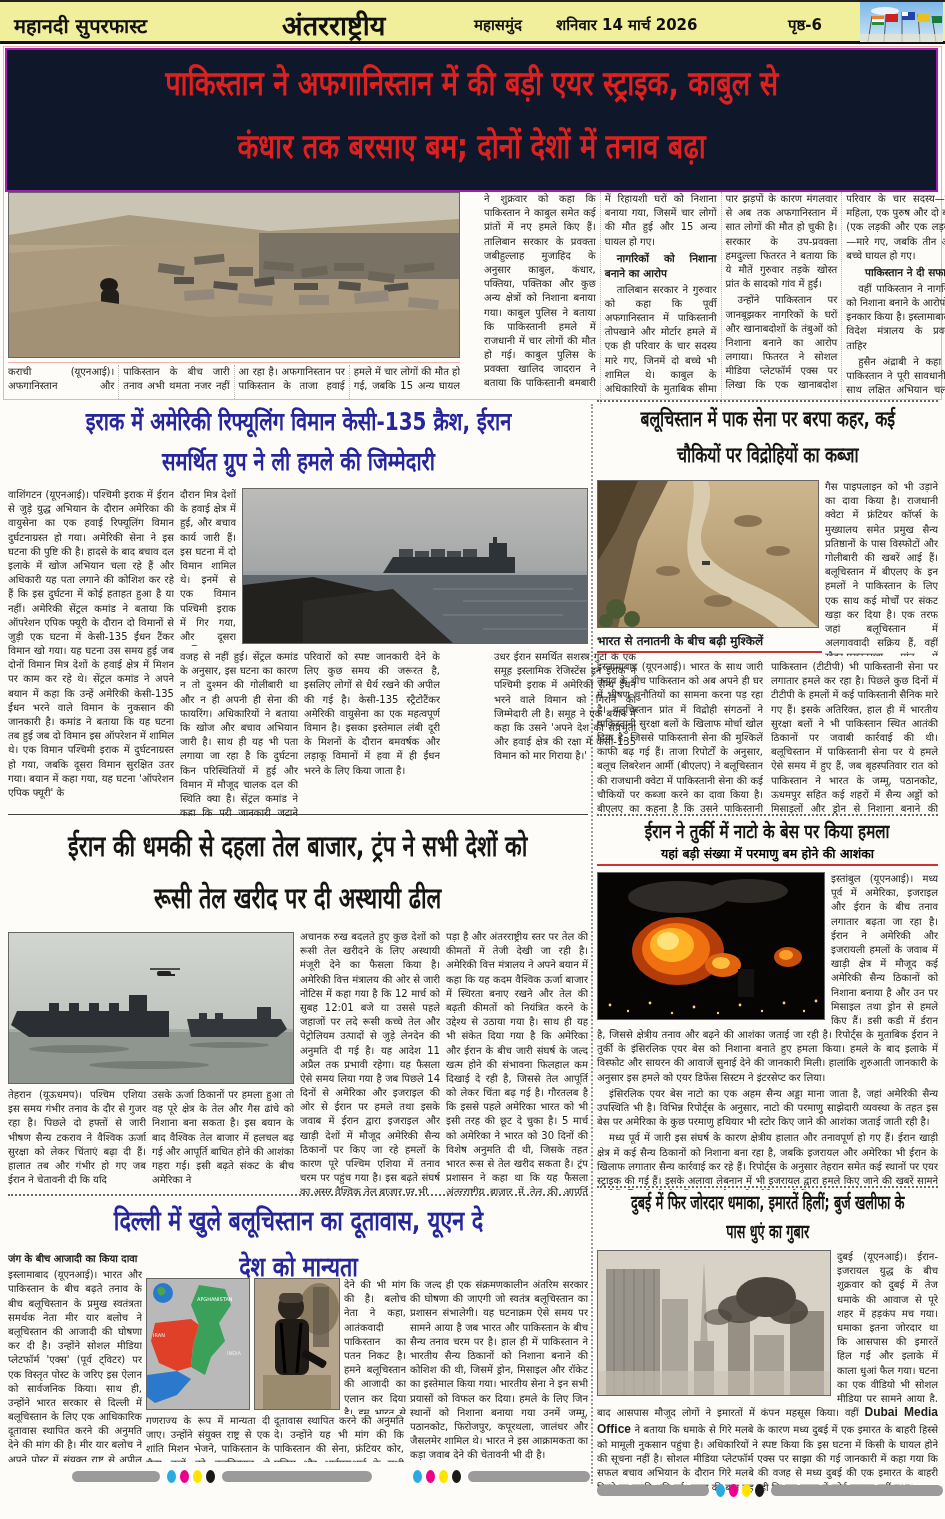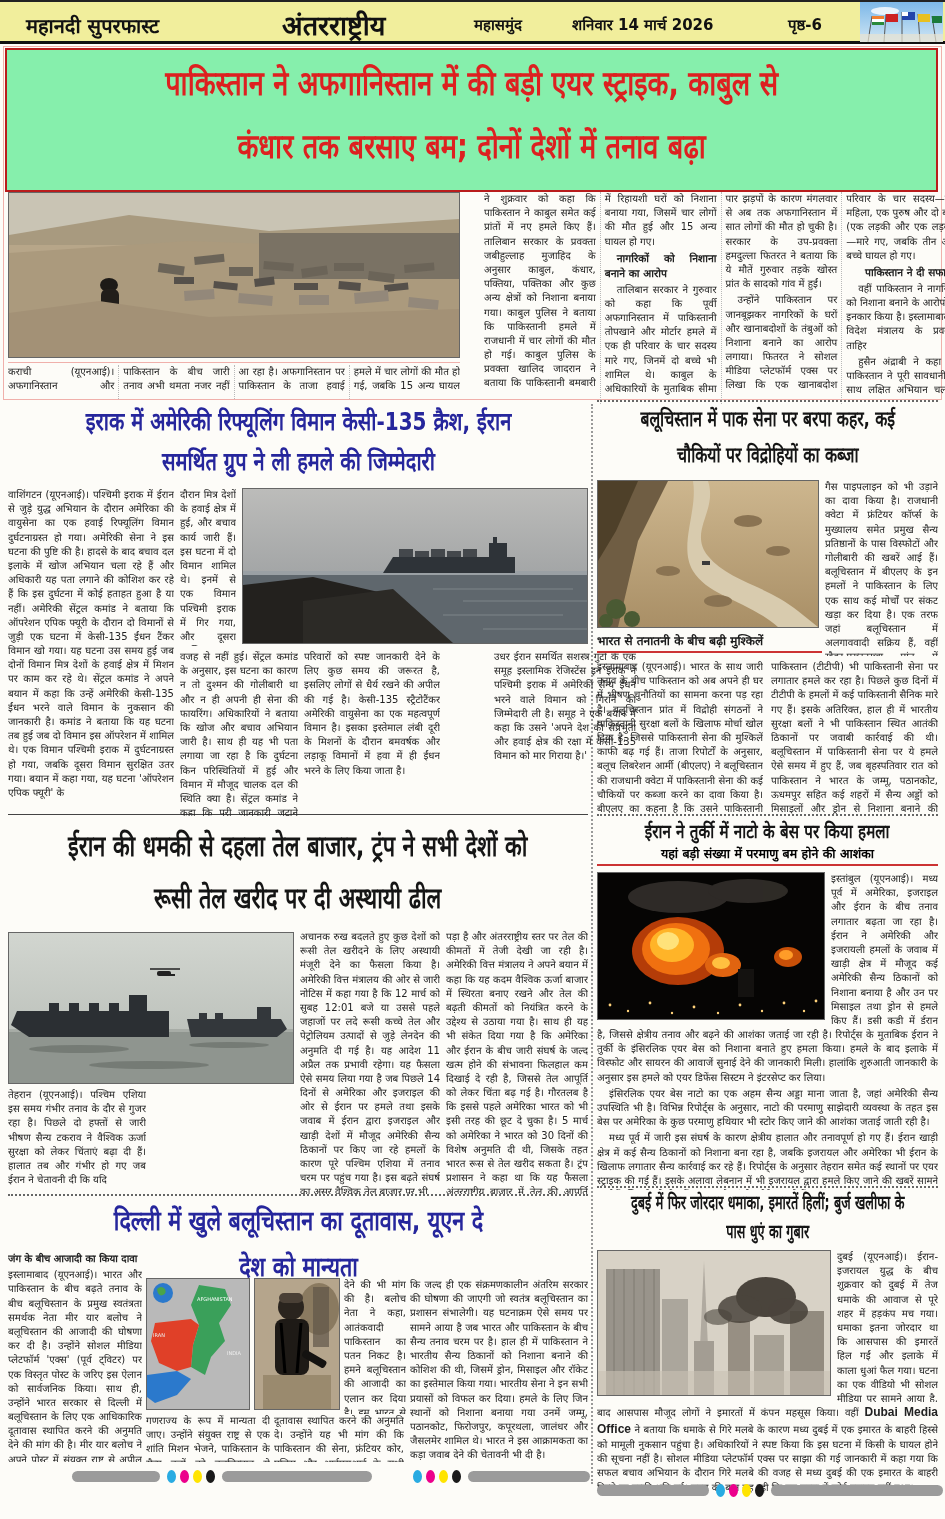--- a/index.html
+++ b/index.html
@@ -35,24 +35,24 @@
   .regdots{display:flex;align-items:center;margin:0 5px;}
   .regdot{width:9px;height:13px;border-radius:50%;margin:0 2px;}
   .capline{font-weight:bold;font-size:12px;text-align:left;}
 </style>
 </head>
 <body>
 
 <div class="page">
 
   <header class="masthead">
-    <span class="mh" style="left:26px;top:10px;font-size:20px;">महानदी सुपरफास्ट</span>
+    <span class="mh" style="left:14px;top:10px;font-size:20px;">महानदी सुपरफास्ट</span>
     <span class="mh" style="left:282px;top:4px;font-size:27px;">अंतरराष्ट्रीय</span>
     <span class="mh" style="left:474px;top:12px;font-size:15px;">महासमुंद</span>
-    <span class="mh" style="left:556px;top:12px;font-size:15px;margin-left:16px;">शनिवार 14 मार्च 2026</span>
+    <span class="mh" style="left:556px;top:12px;font-size:15px;">शनिवार 14 मार्च 2026</span>
     <span class="mh" style="left:788px;top:12px;font-size:15px;">पृष्ठ-6</span>
     <svg class="abs" style="left:860px;top:0px;" width="83" height="40" viewBox="0 0 83 40">
       <defs>
           <linearGradient id="sky" x1="0" y1="0" x2="0" y2="1">
         <stop offset="0" stop-color="#7db8e8"></stop>
             <stop offset="1" stop-color="#cfe6f5"></stop>
           </linearGradient>
         </defs>
       <rect width="83" height="40" fill="url(#sky)"></rect>
       <ellipse cx="25" cy="9" rx="14" ry="4" fill="#ffffff" opacity="0.8"></ellipse>
@@ -70,21 +70,21 @@
           <rect x="42" y="10" width="6" height="4" fill="#ffffff"></rect>
         <rect x="58" y="12" width="12" height="8" fill="#e8c020"></rect>
         <rect x="72" y="14" width="10" height="7" fill="#1a7a3a"></rect>
       </g>
       <rect x="0" y="32" width="83" height="8" fill="#e8e2d0" opacity="0.7"></rect>
     </svg>
   </header>
 
   <section style="left:0;top:46px;width:945px;height:356px;">
     <div class="abs" style="left:3px;top:0;width:937px;height:352px;border:1px solid #f0b0ab;"></div>
-    <div class="abs" style="left:5px;top:2px;width:929px;height:140px;border:2px solid #b91c1c;background:#86efac;">
+    <div class="abs" style="left:5px;top:2px;width:929px;height:140px;border:2px solid #a21caf;background:#0f172a;">
       <div class="hl sq" style="color:#dd2020;font-size:34px;line-height:1.85;margin-top:2px;width:125%;margin-left:-12.5%;transform:scaleX(.8);">पाकिस्तान ने अफगानिस्तान में की बड़ी एयर स्ट्राइक, काबुल से
 कंधार तक बरसाए बम; दोनों देशों में तनाव बढ़ा</div>
     </div>
 
     <div class="photo" style="left:8px;top:146px;width:452px;height:166px;">
       <svg width="450" height="164" viewBox="0 0 450 164">
         <rect width="450" height="164" fill="#b7a689"></rect>
         <rect width="450" height="42" fill="#c9c4b4"></rect>
         <polygon points="0,42 120,22 260,38 450,26 450,52 0,52" fill="#a89a7f"></polygon>
         <polygon points="0,60 180,48 450,58 450,164 0,164" fill="#ab9a7d"></polygon>
@@ -279,21 +279,24 @@
         </g>
       </svg>
     </div>
     <div class="bt abs" style="left:292px;top:112px;width:140px;height:264px;">
       <p class="ni">अचानक रुख बदलते हुए कुछ देशों को रूसी तेल खरीदने के लिए अस्थायी मंजूरी देने का फैसला किया है। अमेरिकी वित्त मंत्रालय की ओर से जारी नोटिस में कहा गया है कि 12 मार्च को सुबह 12:01 बजे या उससे पहले जहाजों पर लदे रूसी कच्चे तेल और पेट्रोलियम उत्पादों से जुड़े लेनदेन की अनुमति दी गई है। यह आदेश 11 अप्रैल तक प्रभावी रहेगा। यह फैसला ऐसे समय लिया गया है जब पिछले 14 दिनों से अमेरिका और इजराइल की ओर से ईरान पर हमले तथा इसके जवाब में ईरान द्वारा इजराइल और खाड़ी देशों में मौजूद अमेरिकी सैन्य ठिकानों पर किए जा रहे हमलों के कारण पूरे पश्चिम एशिया में तनाव चरम पर पहुंच गया है। इस बढ़ते संघर्ष का असर वैश्विक तेल बाजार पर भी</p>
     </div>
     <div class="bt abs" style="left:438px;top:112px;width:142px;height:264px;">
       <p class="ni">पड़ा है और अंतरराष्ट्रीय स्तर पर तेल की कीमतों में तेजी देखी जा रही है। अमेरिकी वित्त मंत्रालय ने अपने बयान में कहा कि यह कदम वैश्विक ऊर्जा बाजार में स्थिरता बनाए रखने और तेल की बढ़ती कीमतों को नियंत्रित करने के उद्देश्य से उठाया गया है। साथ ही यह भी संकेत दिया गया है कि अमेरिका और ईरान के बीच जारी संघर्ष के जल्द खत्म होने की संभावना फिलहाल कम दिखाई दे रही है, जिससे तेल आपूर्ति को लेकर चिंता बढ़ गई है। गौरतलब है कि इससे पहले अमेरिका भारत को भी इसी तरह की छूट दे चुका है। 5 मार्च को अमेरिका ने भारत को 30 दिनों की विशेष अनुमति दी थी, जिसके तहत भारत रूस से तेल खरीद सकता है। ट्रंप प्रशासन ने कहा था कि यह फैसला अंतरराष्ट्रीय बाजार में तेल की आपूर्ति बनाए रखने और कीमतों पर दबाव कम करने के लिए लिया गया है।</p>
     </div>
     <div class="bt abs" style="left:0;top:270px;width:138px;height:106px;">
-      <p class="ni">तेहरान (यूएनआई)। पश्चिम एशिया इस समय गंभीर तनाव के दौर से गुजर रहा है। पिछले दो हफ्तों से जारी भीषण सैन्य टकराव ने वैश्विक ऊर्जा सुरक्षा को लेकर चिंताएं बढ़ा दी हैं। हालात तब और गंभीर हो गए जब ईरान ने चेतावनी दी कि यदि</p>
+      <p class="ni">तेहरान (यूऊधमप)। पश्चिम एशिया इस समय गंभीर तनाव के दौर से गुजर रहा है। पिछले दो हफ्तों से जारी भीषण सैन्य टकराव ने वैश्विक ऊर्जा सुरक्षा को लेकर चिंताएं बढ़ा दी हैं। हालात तब और गंभीर हो गए जब ईरान ने चेतावनी दी कि यदि</p>
+    </div>
+    <div class="bt abs" style="left:144px;top:270px;width:142px;height:106px;">
+      <p class="ni">उसके ऊर्जा ठिकानों पर हमला हुआ तो वह पूरे क्षेत्र के तेल और गैस ढांचे को निशाना बना सकता है। इस बयान के बाद वैश्विक तेल बाजार में हलचल बढ़ गई और आपूर्ति बाधित होने की आशंका गहरा गई। इसी बढ़ते संकट के बीच अमेरिका ने</p>
     </div>
   </section>
 
   <section style="left:597px;top:818px;width:341px;height:372px;">
     <div class="hl sq" style="position:absolute;left:0;top:0;width:125%;margin-left:-12.5%;transform:scaleX(.8);color:#151515;font-size:19px;">ईरान ने तुर्की में नाटो के बेस पर किया हमला</div>
     <div class="hl abs" style="left:0;top:27px;width:341px;font-size:12.5px;color:#000000;">यहां बड़ी संख्या में परमाणु बम होने की आशंका</div>
     <div class="redrule abs" style="left:0;top:46px;width:341px;height:2px;"></div>
     <div class="photo" style="left:0;top:54px;width:228px;height:148px;">
       <svg width="226" height="146" viewBox="0 0 226 146">
         <rect width="226" height="146" fill="#060504"></rect>

